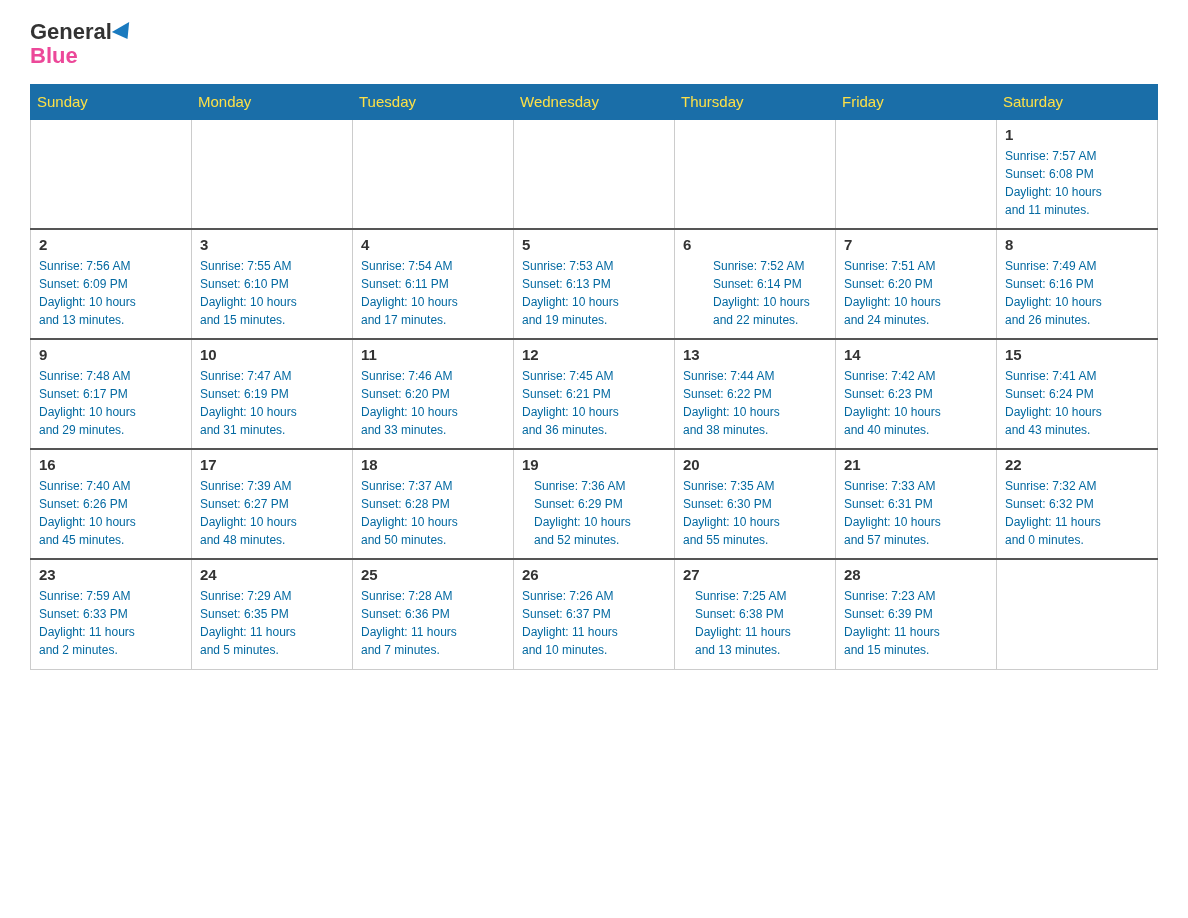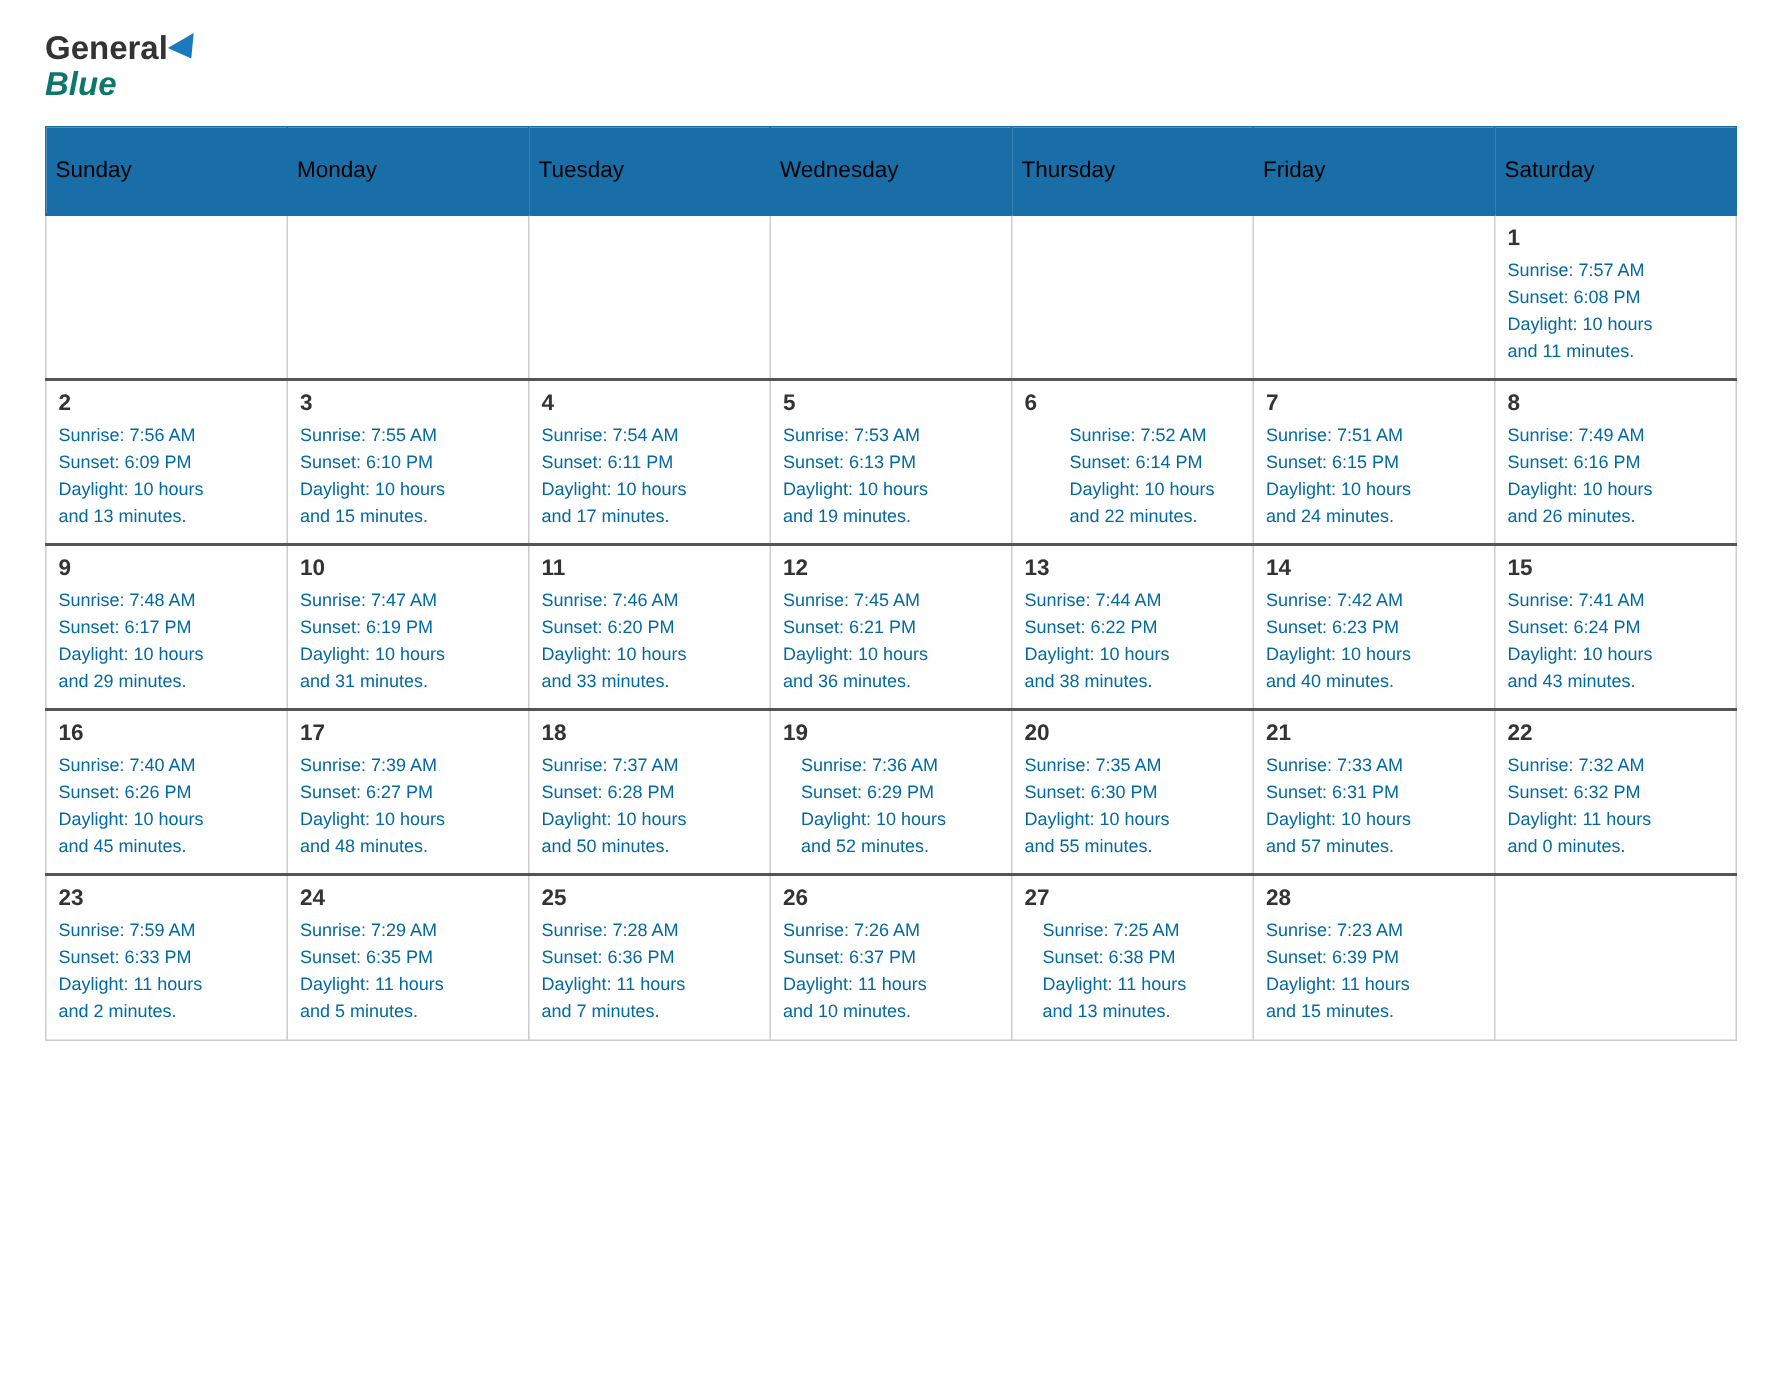--- a/index.html
+++ b/index.html
@@ -20,22 +20,21 @@
       flex-direction: column;
       align-items: flex-start;
     }
     .logo-text {
       font-size: 22px;
       font-weight: bold;
       color: #333;
       line-height: 1.1;
     }
     .logo-text .blue {
-      color: #0f766e;
-      font-style: italic;
+      color: #ec4899;
     }
     .logo-triangle {
       display: inline-block;
       width: 0;
       height: 0;
       border-left: 10px solid transparent;
       border-right: 10px solid transparent;
       border-top: 14px solid #1a7abf;
       margin-left: 2px;
       vertical-align: middle;
@@ -54,22 +53,22 @@
       color: #333;
       margin-top: 4px;
     }
     .calendar-table {
       width: 100%;
       border-collapse: collapse;
       table-layout: fixed;
     }
     .calendar-table th {
       background-color: #1a6ea8;
-      color: #000000;
-      padding: 20px 6px;
+      color: #fde047;
+      padding: 8px 6px;
       text-align: left;
       font-size: 15px;
       font-weight: normal;
       border: 1px solid #1a6ea8;
     }
     .calendar-table td {
       border: 1px solid #ccc;
       vertical-align: top;
       padding: 6px 8px;
       font-size: 12px;
@@ -174,21 +173,21 @@
         <td>
           <span class="day-number">6</span>
           <div class="day-info" style="white-space: pre-line; margin-left: 30px;">Sunrise: 7:52 AM
 Sunset: 6:14 PM
 Daylight: 10 hours
 and 22 minutes.</div>
         </td>
         <td>
           <span class="day-number">7</span>
           <div class="day-info" style="white-space: pre-line;">Sunrise: 7:51 AM
-Sunset: 6:15 PM
+Sunset: 6:20 PM
 Daylight: 10 hours
 and 24 minutes.</div>
         </td>
         <td>
           <span class="day-number">8</span>
           <div class="day-info" style="white-space: pre-line;">Sunrise: 7:49 AM
 Sunset: 6:16 PM
 Daylight: 10 hours
 and 26 minutes.</div>
         </td>

